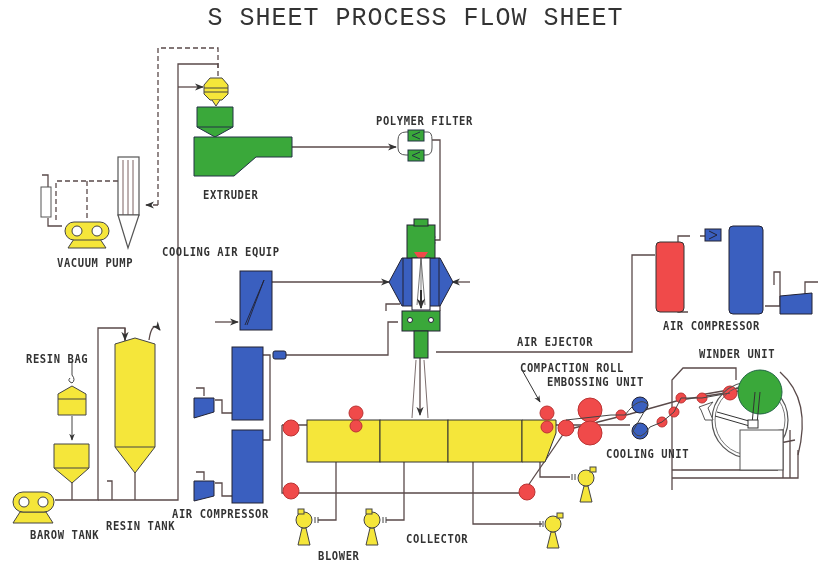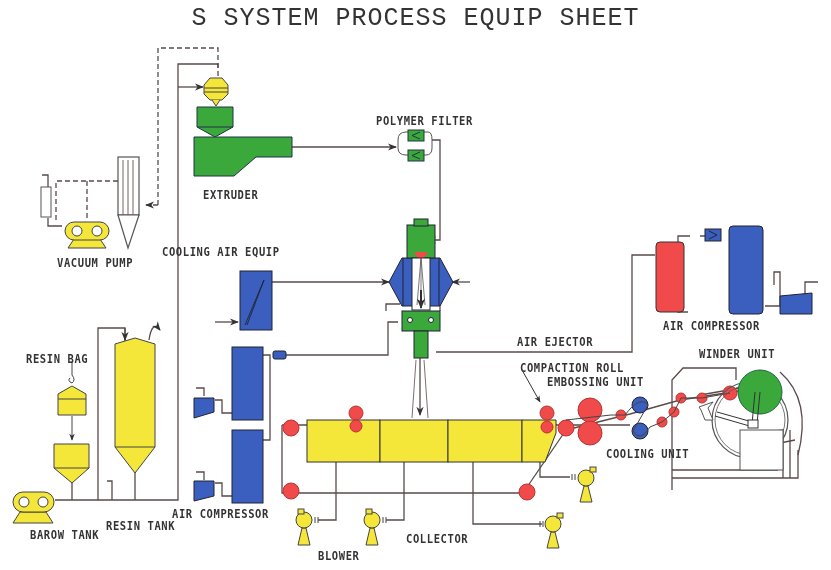--- a/index.html
+++ b/index.html
@@ -13,21 +13,21 @@
     .lbl {
       position: absolute; white-space: nowrap;
       font-family: "DejaVu Sans Mono", "Liberation Mono", monospace;
       font-size: 10.5px; font-weight: bold; color: #333; letter-spacing: 0.6px;
       transform: scaleY(1.1);
     }
   </style>
 </head>
 <body>
 
-<div class="title">S SYSTEM PROCESS EQUIP SHEET</div>
+<div class="title">S SHEET PROCESS FLOW SHEET</div>
 
 <svg id="diagram" viewBox="0 0 831 570" xmlns="http://www.w3.org/2000/svg">
   <defs>
     <marker id="arr" viewBox="0 0 10 10" refX="9" refY="5" markerWidth="7" markerHeight="7" orient="auto">
       <path d="M0,1 L10,5 L0,9 L3,5 Z" fill="#333"></path>
     </marker>
   </defs>
 
   <g fill="none" stroke="#5a4a4a" stroke-width="1.3">
 

